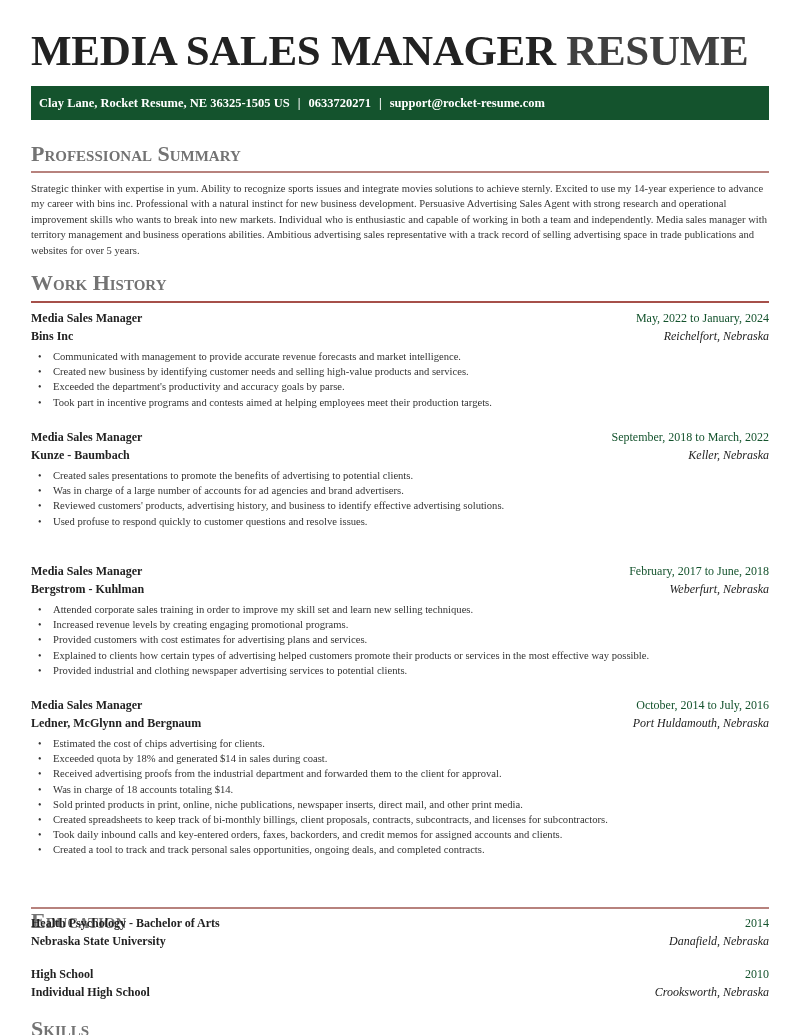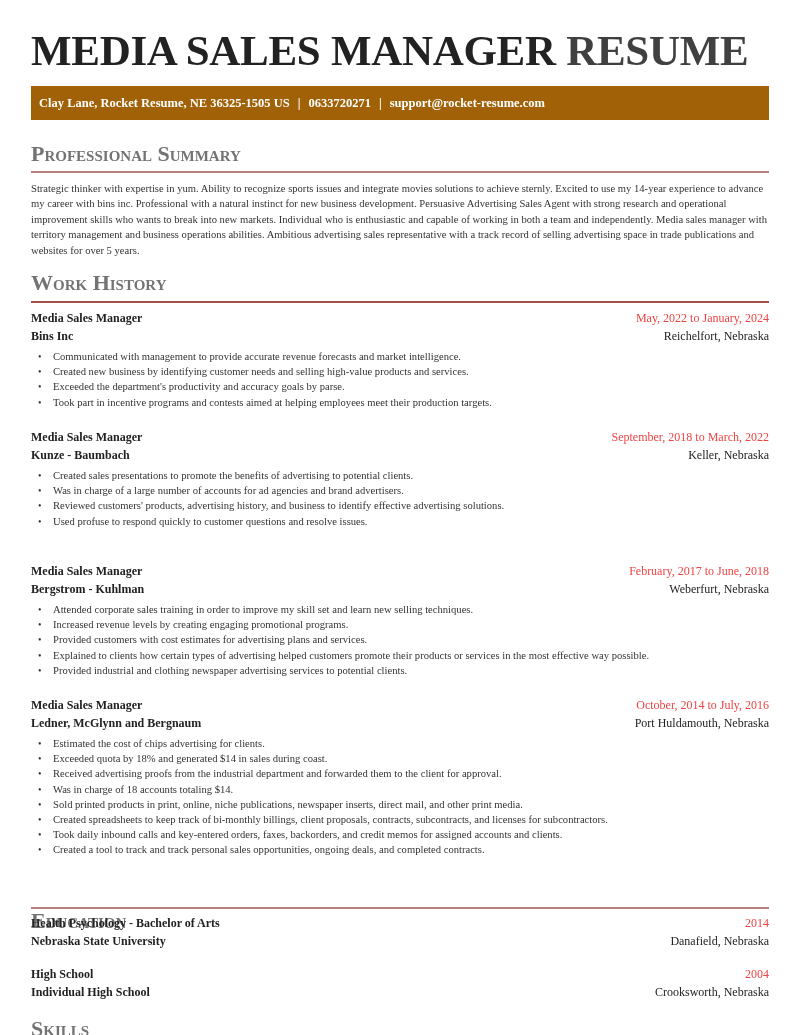--- a/index.html
+++ b/index.html
@@ -20,21 +20,21 @@
       font-size: 43px;
       letter-spacing: -0.3px;
       color: #222222;
       white-space: nowrap;
       line-height: 46px;
     }
     .title .accent { color: #404040; }
 
     .contact-bar {
       position: absolute; top: 86px; left: 0; width: 738px; height: 34px;
-      background: #a16207;
+      background: #14532d;
       color: #ffffff;
       font-weight: bold;
       font-size: 12.5px;
       display: flex; align-items: center;
       padding-left: 8px;
       white-space: nowrap;
     }
     .contact-bar .sep { margin: 0 8px; font-weight: bold; }
 
     .section-heading {
@@ -55,22 +55,22 @@
     .summary {
       position: absolute; top: 181px; left: 0; width: 738px;
       font-size: 10.6px;
       line-height: 15.4px;
       color: #333333;
     }
 
     .job { position: absolute; left: 0; width: 738px; }
     .row { display: flex; justify-content: space-between; align-items: baseline; height: 18px; }
     .job-title, .company { font-weight: bold; font-size: 12px; color: #222; }
-    .dates { font-size: 12px; color: #ef4444; }
-    .location { font-size: 12px; color: #222; }
+    .dates { font-size: 12px; color: #14532d; }
+    .location { font-size: 12px; font-style: italic; color: #222; }
     .bullets { list-style: none; margin-top: 2px; }
     .bullets li {
       position: relative;
       padding-left: 22px;
       font-size: 10.6px;
       line-height: 15.2px;
       color: #333;
       white-space: nowrap;
     }
     .bullets li::before {
@@ -188,21 +188,21 @@
     </div>
     <div class="row">
       <span class="company">Nebraska State University</span>
       <span class="location">Danafield, Nebraska</span>
     </div>
   </div>
 
   <div class="job" style="top:967px;">
     <div class="row">
       <span class="job-title">High School</span>
-      <span class="dates">2004</span>
+      <span class="dates">2010</span>
     </div>
     <div class="row">
       <span class="company">Individual High School</span>
       <span class="location">Crooksworth, Nebraska</span>
     </div>
   </div>
 
   <h2 class="section-heading" style="top:1016px;">Skills</h2>
 
 </div>

